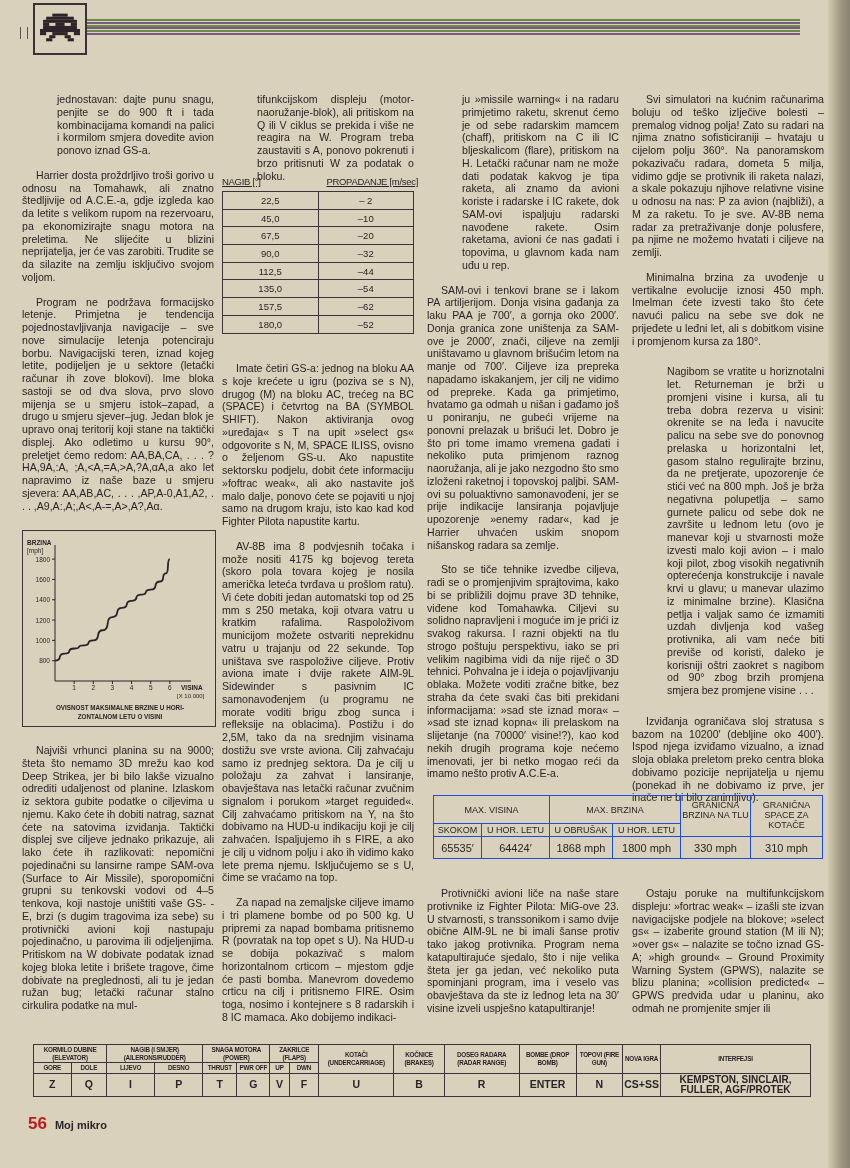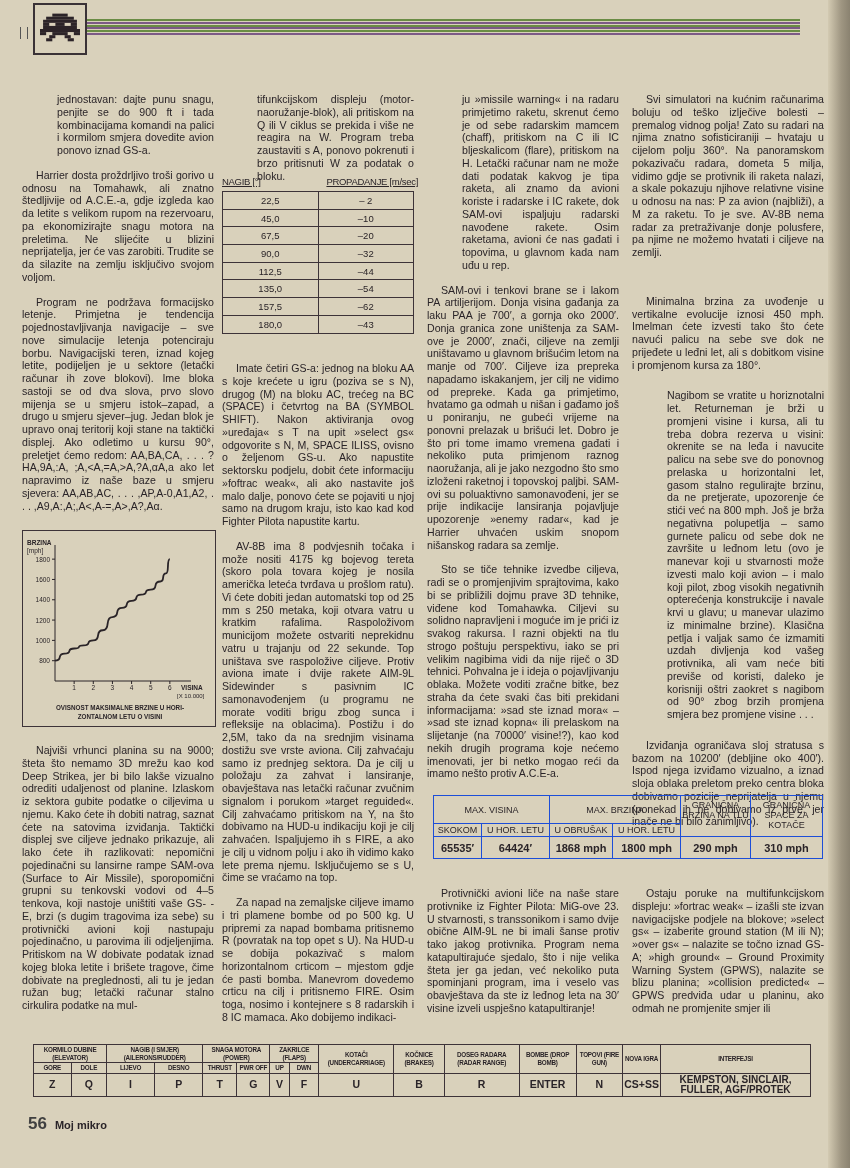--- a/index.html
+++ b/index.html
@@ -59,38 +59,38 @@
     position: absolute; left: 22px; top: 530px; width: 194px; height: 197px;
     border: 1px solid #3d3338;
   }
   .chart-box svg text { font-family: "Liberation Sans", sans-serif; fill: #2a2428; }
   
   .spec-table {
     position: absolute; left: 433px; top: 795px; width: 390px;
     font-size: 9px; text-align: center;
   }
   .spec-table td { border: 1px solid #1d4ed8; padding: 1px 1px; }
-  .spec-table .val { font-weight: bold; font-size: 11px; height: 22px; }
+  .spec-table .val { font-weight: normal; font-size: 11px; height: 22px; }
   .spec-table .gr { vertical-align: top; padding-top: 4px; }
   
   .key-table {
     position: absolute; left: 33px; top: 1044px; width: 778px;
     font-size: 6.3px; text-align: center; font-weight: bold;
     letter-spacing: -0.2px;
   }
   .key-table td { border: 1px solid #3d3338; padding: 1px 1px; line-height: 7.5px; }
   .key-table .h1 td { height: 18px; }
   .key-table .keys td { font-size: 10.5px; height: 22px; letter-spacing: 0; }
   .key-table .keys td.iface { font-size: 10px; line-height: 10px; }
   
   .footer {
     position: absolute; left: 28px; top: 1114px;
     display: flex; align-items: baseline; gap: 8px; font-weight: bold;
   }
-  .footer .num { font-size: 17px; color: #404040; }
+  .footer .num { font-size: 17px; color: #b91c1c; }
   .footer .mag { font-size: 11px; }
 </style>
 </head>
 <body>
 
 <div class="page-shade"></div>
 
 <div class="logo-side"></div>
 <div class="logo-box">
   <svg width="40" height="32" viewBox="0 0 13 10">
@@ -203,21 +203,21 @@
       <tr>
         <td>135,0</td>
         <td>–54</td>
       </tr>
       <tr>
         <td>157,5</td>
         <td>–62</td>
       </tr>
       <tr>
         <td>180,0</td>
-        <td>–43</td>
+        <td>–52</td>
       </tr>
     </tbody>
 </table>
 
 <div class="col" style="left:222px; top:362px;">
   <p>Imate četiri GS-a: jednog na bloku AA s koje krećete u igru (poziva se s N), drugog (M) na bloku AC, trećeg na BC (SPACE) i četvrtog na BA (SYMBOL SHIFT). Nakon aktiviranja ovog »uređaja« s T na upit »select gs« odgovorite s N, M, SPACE ILISS, ovisno o željenom GS-u. Ako napustite sektorsku podjelu, dobit ćete informaciju »foftrac weak«, ali ako nastavite još malo dalje, ponovo ćete se pojaviti u njoj samo na drugom kraju, isto kao kad kod Fighter Pilota napustite kartu.</p>
   <p>AV-8B ima 8 podvjesnih točaka i može nositi 4175 kg bojevog tereta (skoro pola tovara kojeg je nosila američka leteća tvrđava u prošlom ratu). Vi ćete dobiti jedan automatski top od 25 mm s 250 metaka, koji otvara vatru u kratkim rafalima. Raspoloživom municijom možete ostvariti neprekidnu vatru u trajanju od 22 sekunde. Top uništava sve raspoložive ciljeve. Protiv aviona imate i dvije rakete AIM-9L Sidewinder s pasivnim IC samonavođenjem (u programu ne morate voditi brigu zbog sunca i refleksije na oblacima). Postižu i do 2,5M, tako da na srednjim visinama dostižu sve vrste aviona. Cilj zahvaćaju samo iz prednjeg sektora. Da je cilj u položaju za zahvat i lansiranje, obavještava nas letački računar zvučnim signalom i porukom »target reguided«. Cilj zahvaćamo pritiskom na Y, na što dobivamo na HUD-u indikaciju koji je cilj zahvaćen. Ispaljujemo ih s FIRE, a ako je cilj u vidnom polju i ako ih vidimo kako lete prema njemu. Isključujemo se s U, čime se vraćamo na top.</p>
   <p>Za napad na zemaljske ciljeve imamo i tri plamene bombe od po 500 kg. U pripremi za napad bombama pritisnemo R (povratak na top opet s U). Na HUD-u se dobija pokazivač s malom horizontalnom crticom – mjestom gdje će pasti bomba. Manevrom dovedemo crticu na cilj i pritisnemo FIRE. Osim toga, nosimo i kontejnere s 8 radarskih i 8 IC mamaca. Ako dobijemo indikaci-</p>
 </div>
 
@@ -226,21 +226,21 @@
   <p>SAM-ovi i tenkovi brane se i lakom PA artiljerijom. Donja visina gađanja za laku PAA je 700′, a gornja oko 2000′. Donja granica zone uništenja za SAM-ove je 2000′, znači, ciljeve na zemlji uništavamo u glavnom brišućim letom na manje od 700′. Ciljeve iza prepreka napadamo iskakanjem, jer cilj ne vidimo od prepreke. Kada ga primjetimo, hvatamo ga odmah u nišan i gađamo još u poniranju, ne gubeći vrijeme na ponovni prelazak u brišući let. Dobro je što pri tome imamo vremena gađati i nekoliko puta primjenom raznog naoružanja, ali je jako nezgodno što smo izloženi raketnoj i topovskoj paljbi. SAM-ovi su poluaktivno samonavođeni, jer se prije indikacije lansiranja pojavljuje upozorenje »enemy radar«, kad je Harrier uhvaćen uskim snopom nišanskog radara sa zemlje.</p>
   <p>Sto se tiče tehnike izvedbe ciljeva, radi se o promjenjivim sprajtovima, kako bi se približili dojmu prave 3D tehnike, viđene kod Tomahawka. Ciljevi su solidno napravljeni i moguće im je prići iz svakog rakursa. I razni objekti na tlu strogo poštuju perspektivu, iako se pri velikim nagibima vidi da nije riječ o 3D tehnici. Pohvalna je i ideja o pojavljivanju oblaka. Možete voditi zračne bitke, bez straha da ćete svaki čas biti prekidani informacijama: »sad ste iznad mora« – »sad ste iznad kopna« ili prelaskom na slijetanje (na 70000′ visine!?), kao kod nekih drugih programa koje nećemo imenovati, jer bi netko mogao reći da imamo nešto protiv A.C.E-a.</p>
 </div>
 
 <div class="col" style="left:427px; top:887px;">
   <p>Protivnički avioni liče na naše stare protivnike iz Fighter Pilota: MiG-ove 23. U stvarnosti, s transsonikom i samo dvije obične AIM-9L ne bi imali šanse protiv tako jakog protivnika. Program nema katapultirajuće sjedalo, što i nije velika šteta jer ga jedan, već nekoliko puta spominjani program, ima i veselo vas obavještava da ste iz leđnog leta na 30′ visine izveli uspješno katapultiranje!</p>
 </div>
 
 <div class="col" style="left:632px; top:93px;">
   <p>Svi simulatori na kućnim računarima boluju od teško izlječive bolesti – premalog vidnog polja! Zato su radari na njima znatno sofisticiraniji – hvataju u cijelom polju 360°. Na panoramskom pokazivaču radara, dometa 5 milja, vidimo gdje se protivnik ili raketa nalazi, a skale pokazuju njihove relativne visine u odnosu na nas: P za avion (najbliži), a M za raketu. To je sve. AV-8B nema radar za pretraživanje donje polusfere, pa njime ne možemo hvatati i ciljeve na zemlji.</p>
-  <p style="margin-top:36px">Minimalna brzina za uvođenje u vertikalne evolucije iznosi 450 mph. Imelman ćete izvesti tako što ćete navući palicu na sebe sve dok ne prijeđete u leđni let, ali s dobitkom visine i promjenom kursa za 180°.</p>
+  <p style="margin-top:12px">Minimalna brzina za uvođenje u vertikalne evolucije iznosi 450 mph. Imelman ćete izvesti tako što ćete navući palicu na sebe sve dok ne prijeđete u leđni let, ali s dobitkom visine i promjenom kursa za 180°.</p>
   <p class="noindent" style="margin-top:18px">Nagibom se vratite u horiznotalni let. Returneman je brži u promjeni visine i kursa, ali tu treba dobra rezerva u visini: okrenite se na leđa i navucite palicu na sebe sve do ponovnog prelaska u horizontalni let, gasom stalno regulirajte brzinu, da ne pretjerate, upozorenje će stići već na 800 mph. Još je brža negativna polupetlja – samo gurnete palicu od sebe dok ne završite u leđnom letu (ovo je manevar koji u stvarnosti može izvesti malo koji avion – i malo koji pilot, zbog visokih negativnih opterećenja konstrukcije i navale krvi u glavu; u manevar ulazimo iz minimalne brzine). Klasična petlja i valjak samo će izmamiti uzdah divljenja kod vašeg protivnika, ali vam neće biti previše od koristi, daleko je korisniji oštri zaokret s nagibom od 90° zbog brzih promjena smjera bez promjene visine . . .</p>
   <p style="margin-top:18px">Izviđanja ograničava sloj stratusa s bazom na 10200′ (debljine oko 400′). Ispod njega izviđamo vizualno, a iznad sloja oblaka preletom preko centra bloka dobivamo pozicije neprijatelja u njemu (ponekad ih ne dobivamo iz prve, jer inače ne bi bilo zanimljivo).</p>
 </div>
 
 <div class="col" style="left:632px; top:887px;">
   <p>Ostaju poruke na multifunkcijskom displeju: »fortrac weak« – izašli ste izvan navigacijske podjele na blokove; »select gs« – izaberite ground station (M ili N); »over gs« – nalazite se točno iznad GS-A; »high ground« – Ground Proximity Warning System (GPWS), nalazite se blizu planina; »collision predicted« – GPWS predviđa udar u planinu, ako odmah ne promjenite smjer ili</p>
 </div>
 
 <table class="spec-table">
   <tbody>
@@ -254,21 +254,21 @@
     <td>SKOKOM</td>
     <td>U HOR. LETU</td>
     <td>U OBRUŠAK</td>
     <td>U HOR. LETU</td>
   </tr>
   <tr>
     <td class="val">65535′</td>
     <td class="val">64424′</td>
     <td class="val">1868 mph</td>
     <td class="val">1800 mph</td>
-    <td class="val">290 mph</td>
+    <td class="val">330 mph</td>
     <td class="val">310 mph</td>
   </tr>
 </tbody>
   </table>
 
 <table class="key-table">
   <tbody>
       <tr class="h1" id="key-h1">
         <td colspan="2">KORMILO DUBINE (ELEVATOR)</td>
         <td colspan="2">NAGIB (I SMJER) (AILERONS/RUDDER)</td>

